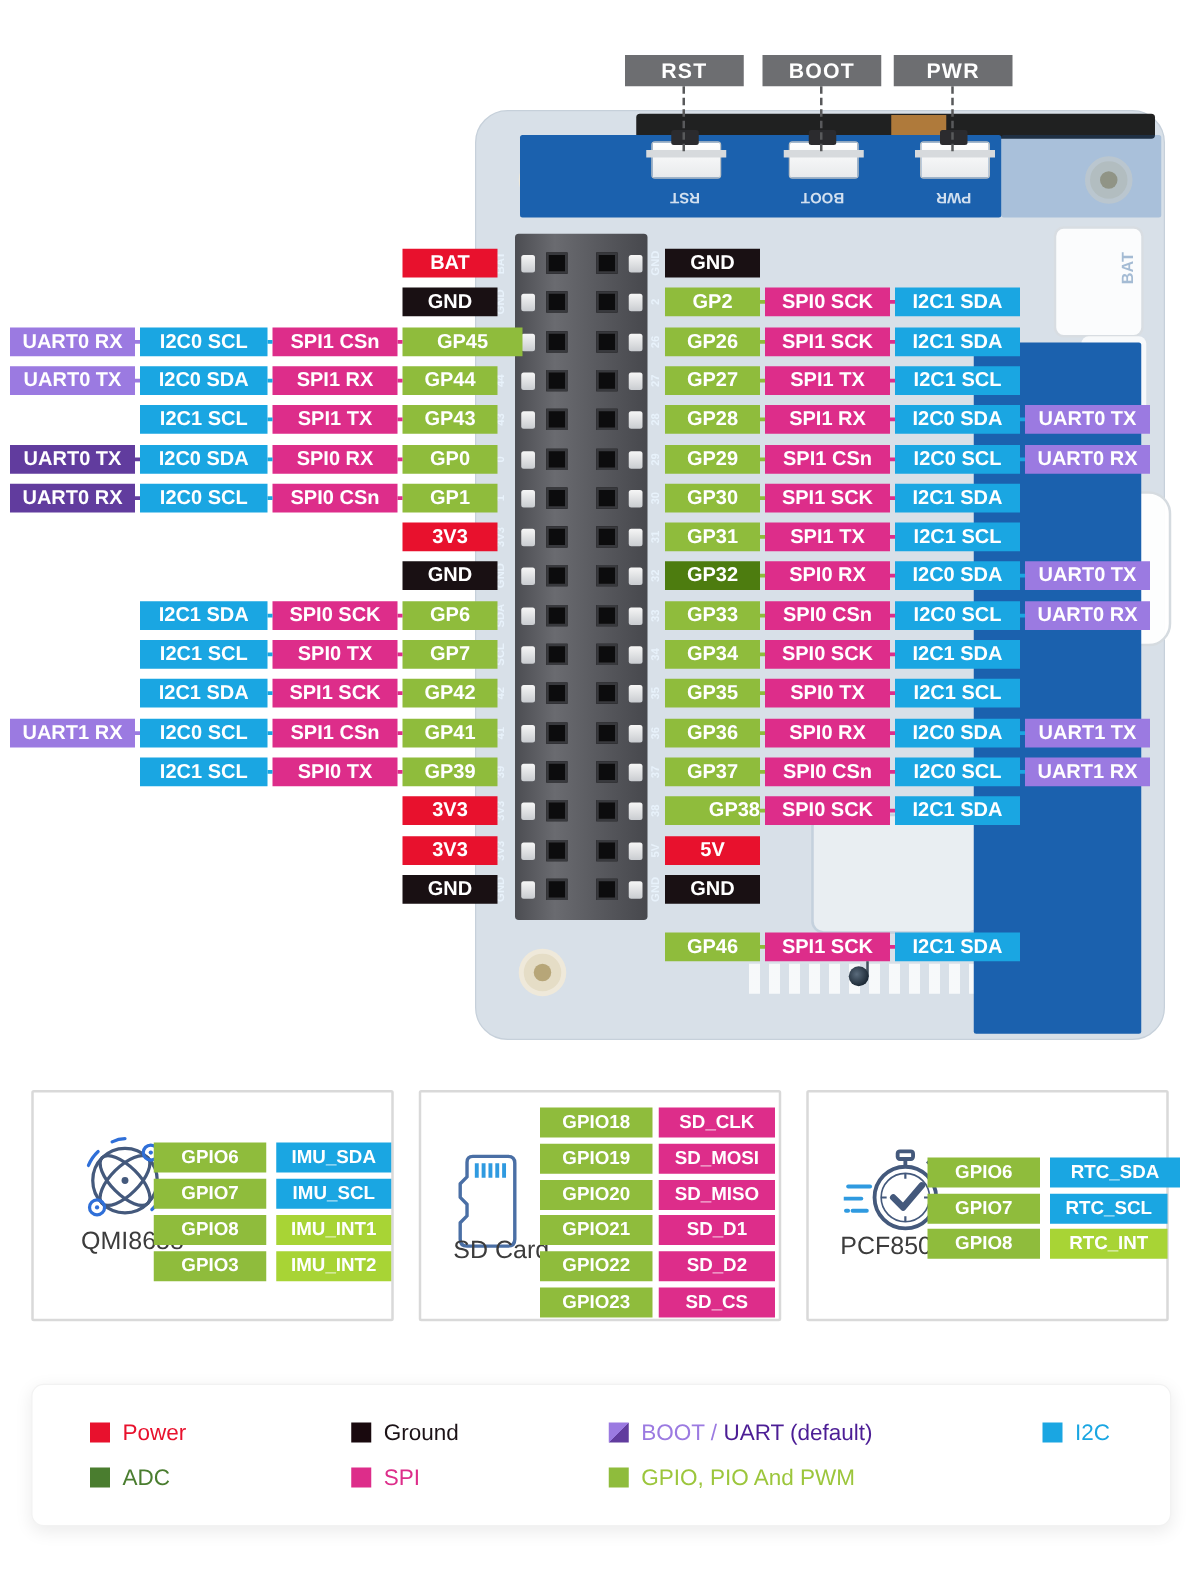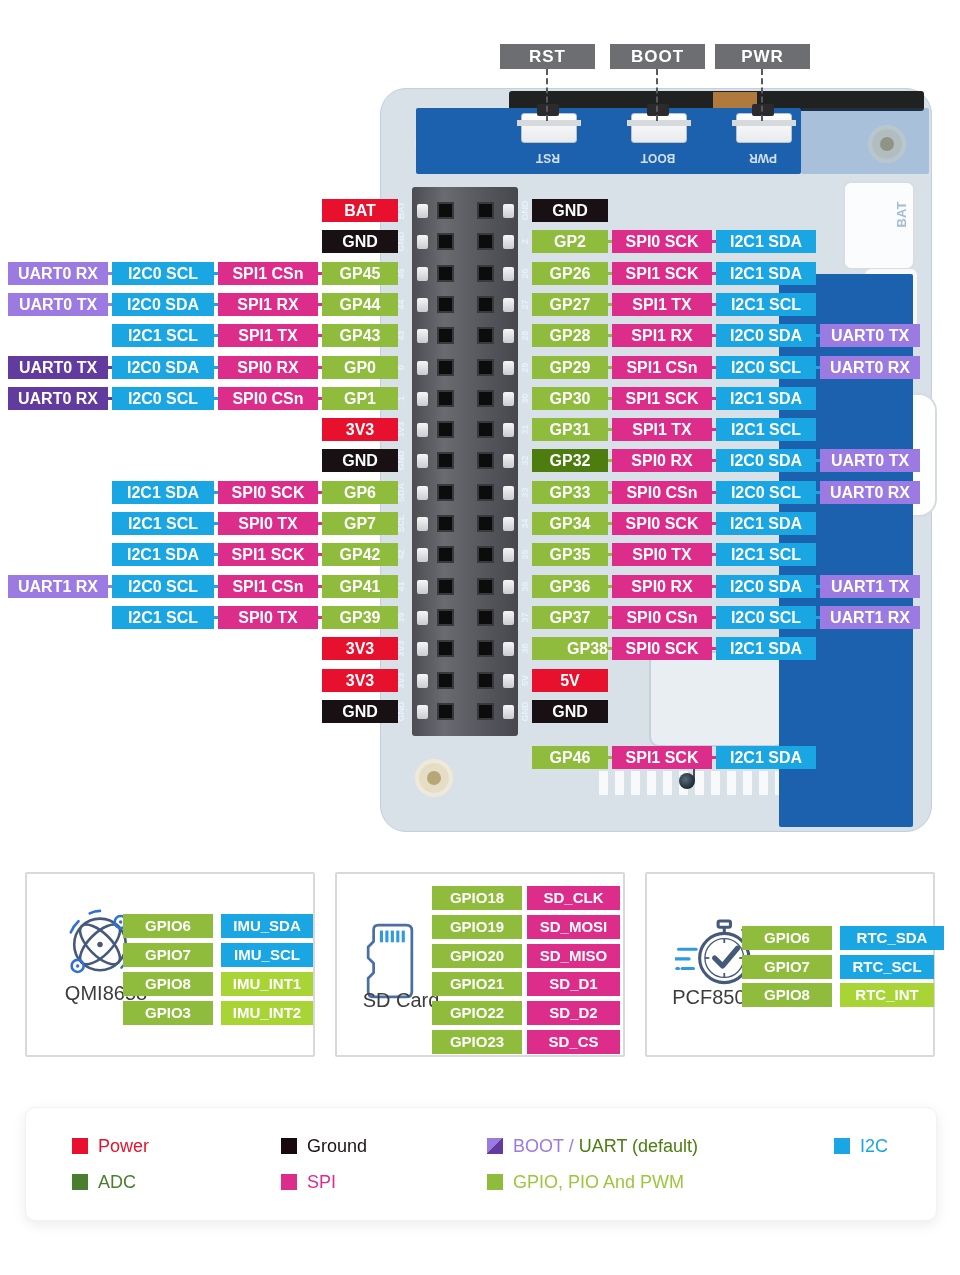--- a/index.html
+++ b/index.html
@@ -203,21 +203,21 @@
     </div>
 
   <div id="pin-rows">
       <div class="pin" style="left: 322px; top: 199px; width: 76px; background: rgb(232, 17, 45);">BAT</div>
       <div class="pin" style="left: 322px; top: 230px; width: 76px; background: rgb(25, 16, 19);">GND</div>
       <div class="pin" style="left: 8px; top: 262px; width: 100px; background: rgb(155, 122, 225);">UART0 RX</div>
       <div class="pin" style="left: 112px; top: 262px; width: 102px; background: rgb(26, 166, 226);">I2C0 SCL</div>
       <div class="conn" style="left: 108px; top: 272px; background: rgb(155, 122, 225);"></div>
       <div class="pin" style="left: 218px; top: 262px; width: 100px; background: rgb(221, 45, 138);">SPI1 CSn</div>
       <div class="conn" style="left: 214px; top: 272px; background: rgb(26, 166, 226);"></div>
-      <div class="pin" style="left: 322px; top: 262px; width: 76px; background: rgb(143, 188, 60);">GP45</div>
+      <div class="pin" style="left: 322px; top: 262px; width: 96px; background: rgb(143, 188, 60);">GP45</div>
       <div class="conn" style="left: 318px; top: 272px; background: rgb(221, 45, 138);"></div>
       <div class="pin" style="left: 8px; top: 293px; width: 100px; background: rgb(155, 122, 225);">UART0 TX</div>
       <div class="pin" style="left: 112px; top: 293px; width: 102px; background: rgb(26, 166, 226);">I2C0 SDA</div>
       <div class="conn" style="left: 108px; top: 303px; background: rgb(155, 122, 225);"></div>
       <div class="pin" style="left: 218px; top: 293px; width: 100px; background: rgb(221, 45, 138);">SPI1 RX</div>
       <div class="conn" style="left: 214px; top: 303px; background: rgb(26, 166, 226);"></div>
       <div class="pin" style="left: 322px; top: 293px; width: 76px; background: rgb(143, 188, 60);">GP44</div>
       <div class="conn" style="left: 318px; top: 303px; background: rgb(221, 45, 138);"></div>
       <div class="pin" style="left: 112px; top: 324px; width: 102px; background: rgb(26, 166, 226);">I2C1 SCL</div>
       <div class="pin" style="left: 218px; top: 324px; width: 100px; background: rgb(221, 45, 138);">SPI1 TX</div>
@@ -462,21 +462,21 @@
         <div class="mrow-box" style="left: 193px; top: 109px; width: 94px; background: rgb(168, 212, 53);">RTC_INT</div>
       </div>
   </div>
 
   <div id="legend">
       <div class="lg-sq" style="left: 46px; top: 30px; background: rgb(232, 17, 45);"></div>
       <div class="lg-label" style="left: 72px; top: 28px; color: rgb(232, 17, 45);">Power</div>
       <div class="lg-sq" style="left: 255px; top: 30px; background: rgb(25, 9, 14);"></div>
       <div class="lg-label" style="left: 281px; top: 28px; color: rgb(28, 19, 23); text-align: right;">Ground</div>
       <div class="lg-sq" style="left: 461px; top: 30px; background: linear-gradient(135deg, rgb(155, 122, 225) 50%, rgb(97, 60, 158) 50%);"></div>
-      <div class="lg-label" style="left: 487px; top: 28px;"><span style="color: rgb(155, 122, 225);">BOOT </span><span style="color: rgb(155, 122, 225);">/ </span><span style="color: #4d7c0f;">UART (default)</span></div>
+      <div class="lg-label" style="left: 487px; top: 28px;"><span style="color: rgb(155, 122, 225);">BOOT </span><span style="color: rgb(155, 122, 225);">/ </span><span style="color: #4c1d95;">UART (default)</span></div>
       <div class="lg-sq" style="left: 808px; top: 30px; background: rgb(26, 166, 226);"></div>
       <div class="lg-label" style="left: 834px; top: 28px; color: rgb(26, 166, 226);">I2C</div>
       <div class="lg-sq" style="left: 46px; top: 66px; background: rgb(74, 125, 47);"></div>
       <div class="lg-label" style="left: 72px; top: 64px; color: rgb(74, 125, 47);">ADC</div>
       <div class="lg-sq" style="left: 255px; top: 66px; background: rgb(221, 45, 138);"></div>
       <div class="lg-label" style="left: 281px; top: 64px; color: rgb(221, 45, 138);">SPI</div>
       <div class="lg-sq" style="left: 461px; top: 66px; background: rgb(143, 188, 60);"></div>
       <div class="lg-label" style="left: 487px; top: 64px; color: rgb(156, 198, 60);">GPIO, PIO And PWM</div>
     </div>
 </div>

